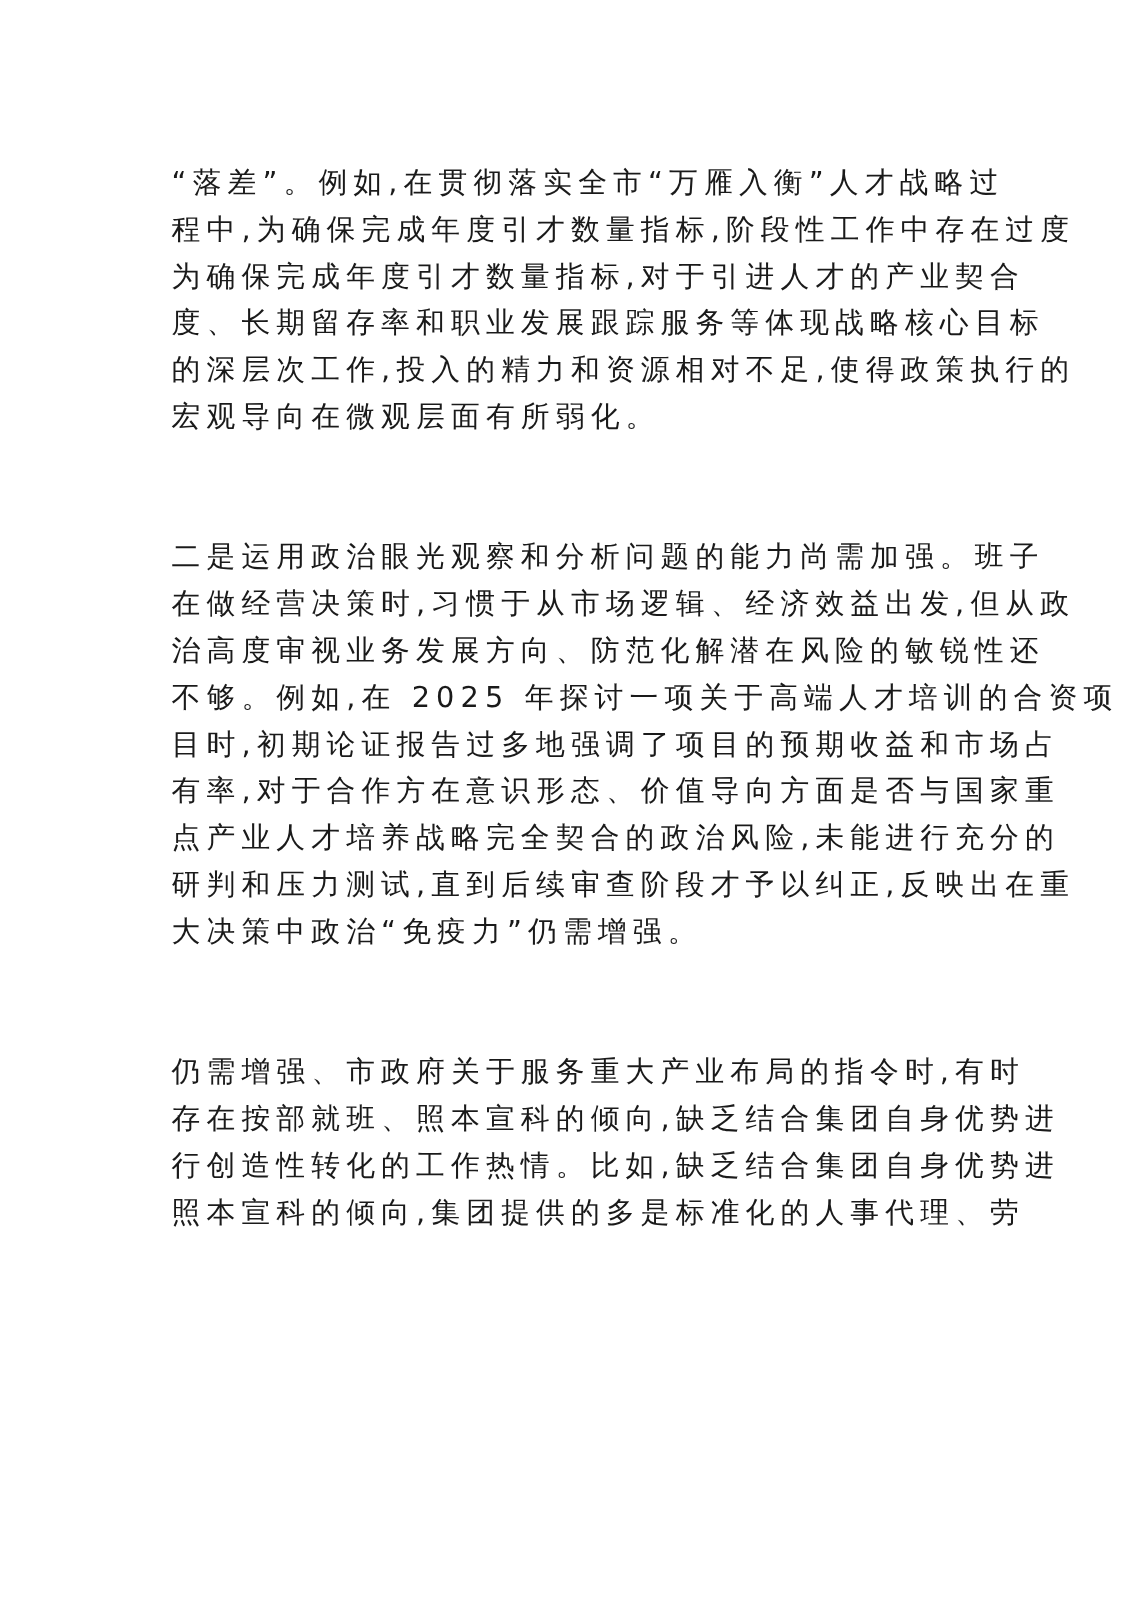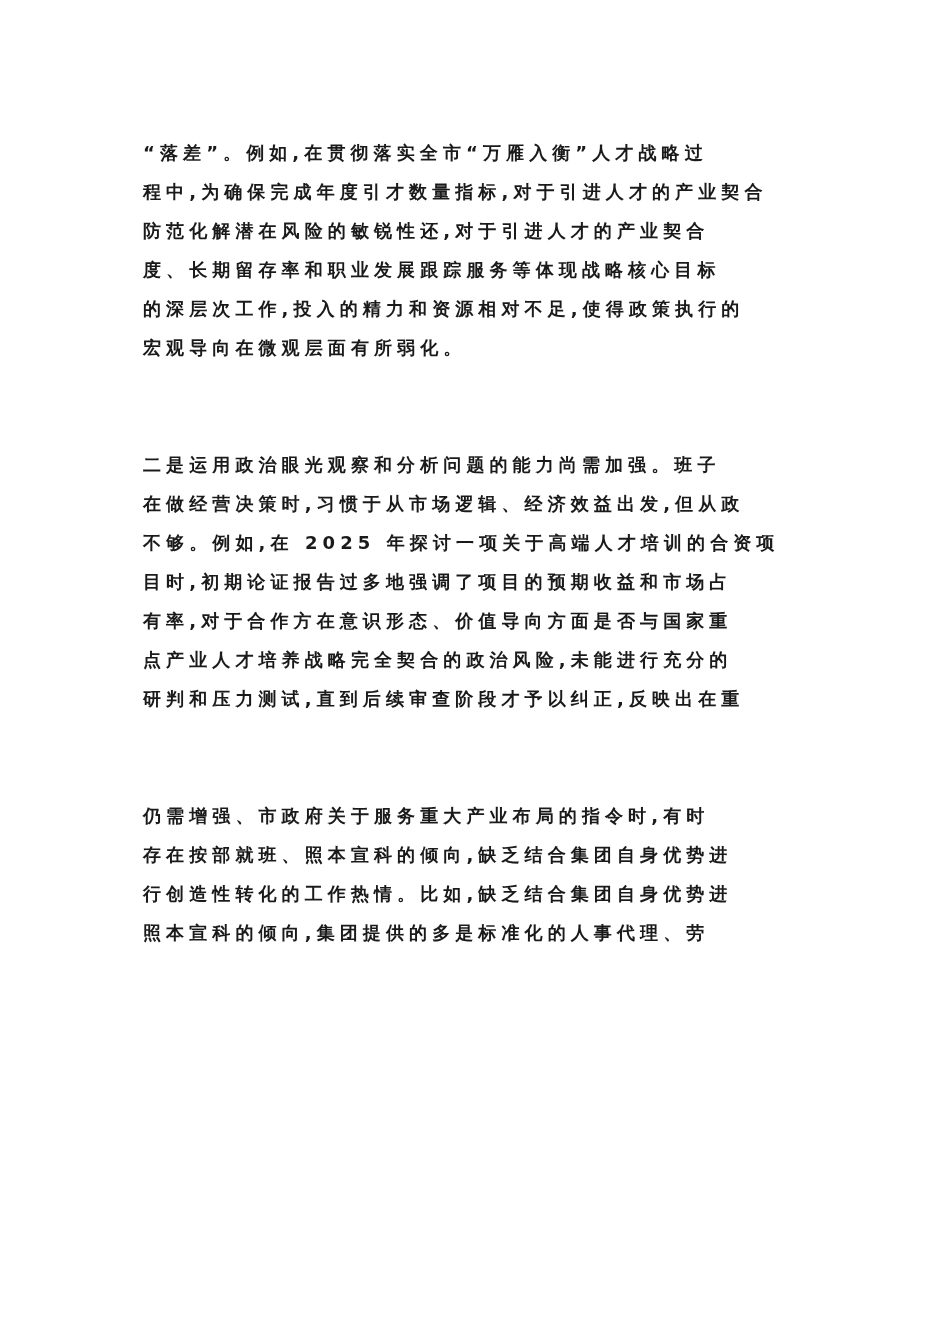--- a/index.html
+++ b/index.html
@@ -22,54 +22,56 @@
       width: 666px;
     }
     .para {
       margin: 0;
       padding: 0;
     }
     .line {
       display: block;
       height: 39px;
       line-height: 39px;
-      font-size: 18px;
+      font-size: 24px;
       letter-spacing: 5.1px;
       white-space: nowrap;
-      font-weight: 700;
+      font-weight: 400;
     }
     .gap {
       height: 39px;
     }
   </style>
 </head>
 <body>
 
 <div class="page">
 
   <div class="para">
     <span class="line">“落差”。例如,在贯彻落实全市“万雁入衡”人才战略过</span>
-    <span class="line">程中,为确保完成年度引才数量指标,对于引进人才的产业契合</span>
-    <span class="line">防范化解潜在风险的敏锐性还,对于引进人才的产业契合</span>
+    <span class="line">程中,为确保完成年度引才数量指标,阶段性工作中存在过度</span>
+    <span class="line">为确保完成年度引才数量指标,对于引进人才的产业契合</span>
     <span class="line">度、长期留存率和职业发展跟踪服务等体现战略核心目标</span>
     <span class="line">的深层次工作,投入的精力和资源相对不足,使得政策执行的</span>
     <span class="line">宏观导向在微观层面有所弱化。</span>
   </div>
 
   <div class="gap"></div>
   <div class="gap"></div>
 
   <div class="para">
     <span class="line">二是运用政治眼光观察和分析问题的能力尚需加强。班子</span>
     <span class="line">在做经营决策时,习惯于从市场逻辑、经济效益出发,但从政</span>
+    <span class="line">治高度审视业务发展方向、防范化解潜在风险的敏锐性还</span>
     <span class="line">不够。例如,在 2025 年探讨一项关于高端人才培训的合资项</span>
     <span class="line">目时,初期论证报告过多地强调了项目的预期收益和市场占</span>
     <span class="line">有率,对于合作方在意识形态、价值导向方面是否与国家重</span>
     <span class="line">点产业人才培养战略完全契合的政治风险,未能进行充分的</span>
     <span class="line">研判和压力测试,直到后续审查阶段才予以纠正,反映出在重</span>
+    <span class="line">大决策中政治“免疫力”仍需增强。</span>
   </div>
 
   <div class="gap"></div>
   <div class="gap"></div>
 
   <div class="para">
     <span class="line">仍需增强、市政府关于服务重大产业布局的指令时,有时</span>
     <span class="line">存在按部就班、照本宣科的倾向,缺乏结合集团自身优势进</span>
     <span class="line">行创造性转化的工作热情。比如,缺乏结合集团自身优势进</span>
     <span class="line">照本宣科的倾向,集团提供的多是标准化的人事代理、劳</span>

